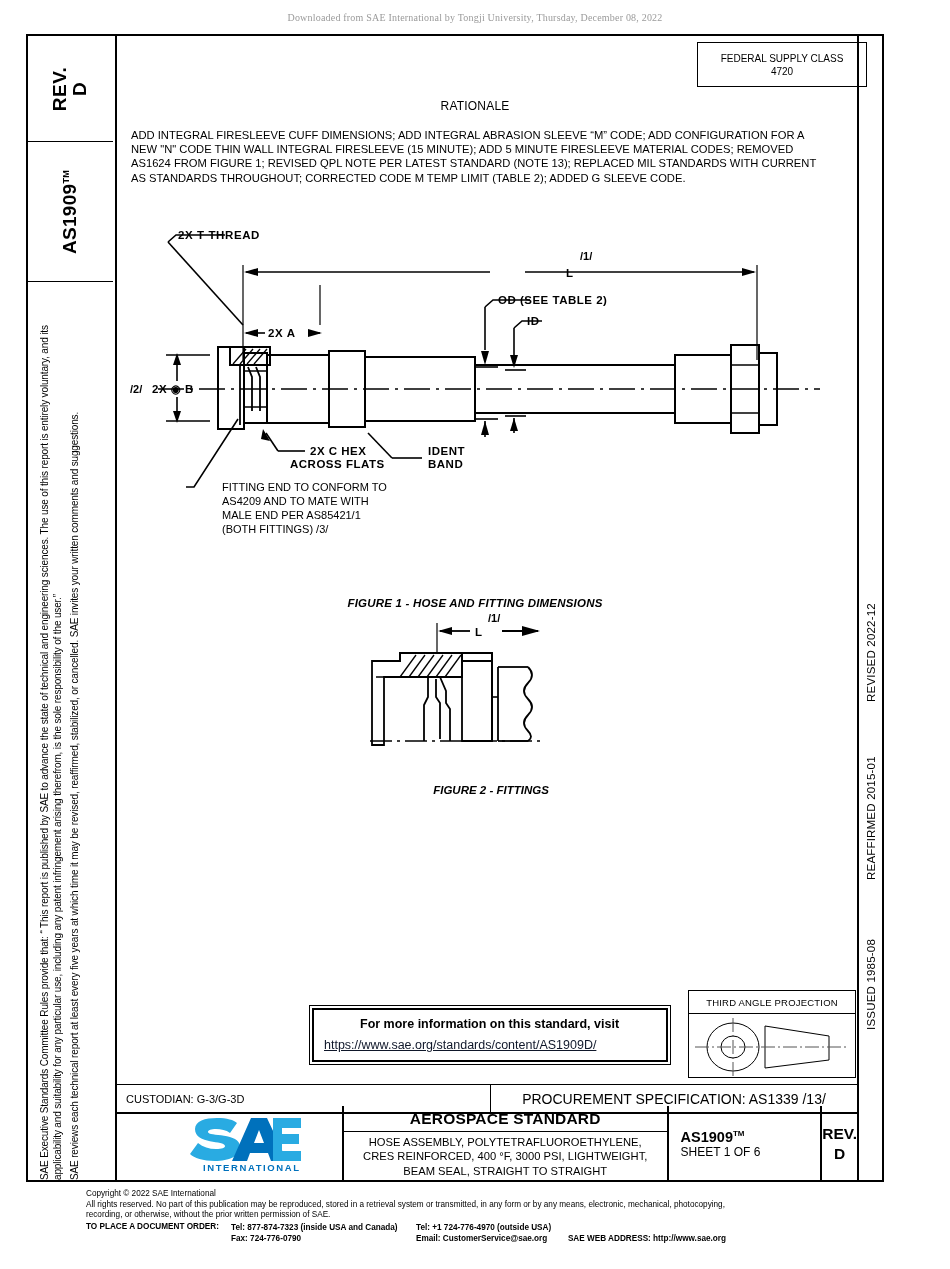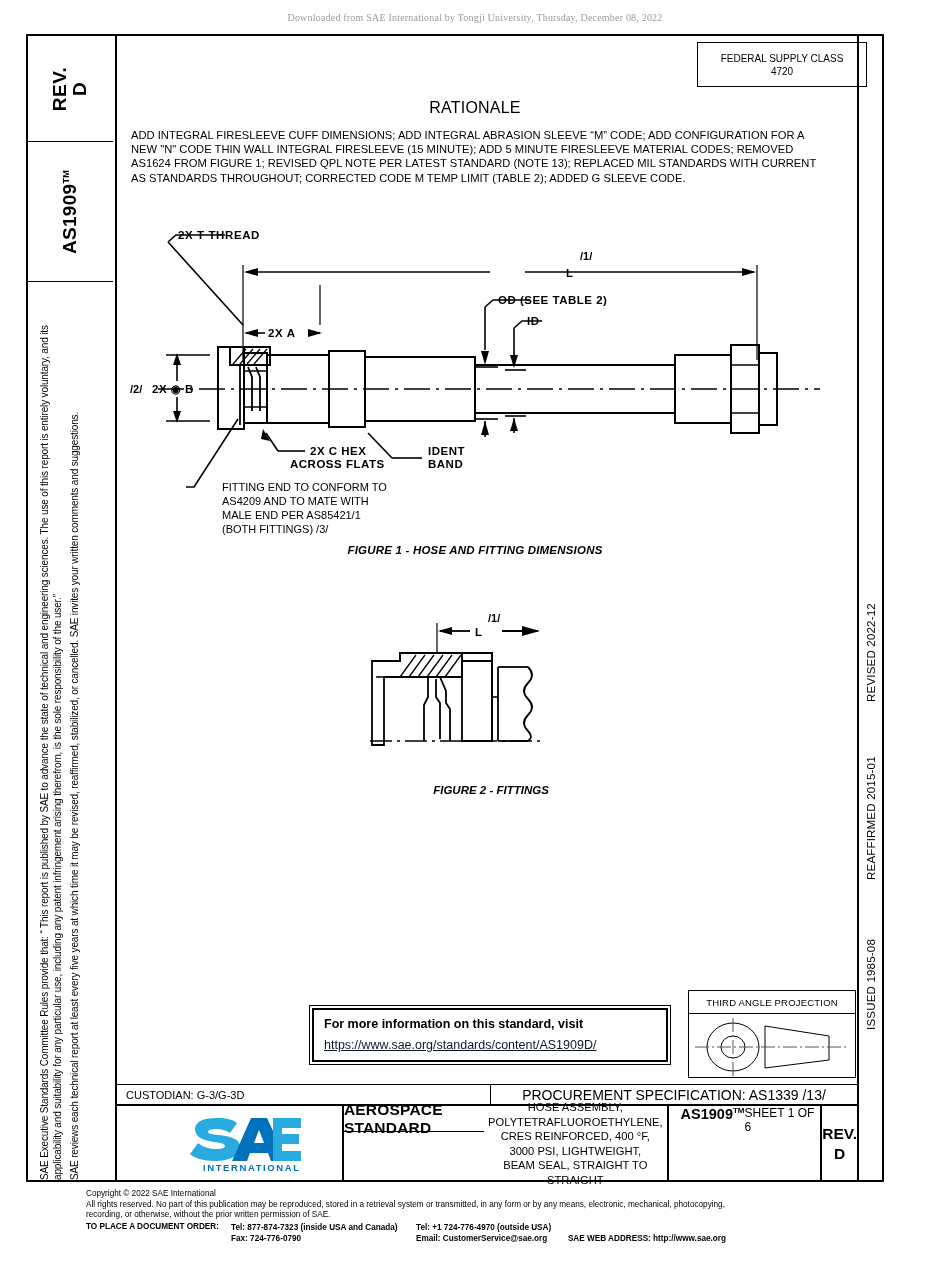--- a/index.html
+++ b/index.html
@@ -179,37 +179,37 @@
     line-height: 1.3;
   }
 
   
   .rationale-title {
     position: absolute;
     left: 0;
     top: 99px;
     width: 950px;
     text-align: center;
-    font-size: 16px;
+    font-size: 12px;
     letter-spacing: 0.2px;
   }
   .rationale-body {
     position: absolute;
     left: 131px;
     top: 128px;
     width: 700px;
     font-size: 11.2px;
     line-height: 14.2px;
     text-align: left;
   }
 
   
   .fig1-caption {
     position: absolute;
-    left: 0; top: 544px;
+    left: 0; top: 597px;
     width: 950px;
     text-align: center;
     font-size: 11.5px;
     font-weight: bold;
     font-style: italic;
     letter-spacing: 0.2px;
   }
   .fig2-caption {
     position: absolute;
     left: 16px; top: 783px;
@@ -247,20 +247,21 @@
     border: 2px solid #000;
     box-sizing: border-box;
     padding: 7px 10px;
     outline: 1px solid #000;
     outline-offset: 2px;
   }
   .info-box .line1 {
     font-size: 12.5px;
     font-weight: bold;
     margin-bottom: 4px;
+    margin-left: 36px;
   }
   .info-box .line2 a {
     font-size: 12.5px;
     color: #0f172a;
     text-decoration: underline;
   }
 
   
   .tap-box {
     position: absolute;
@@ -280,21 +281,21 @@
     font-size: 9.5px;
     letter-spacing: 0.2px;
   }
 
   
   .custodian-row {
     position: absolute;
     left: 116px;
     top: 1084px;
     width: 741px;
-    height: 22px;
+    height: 30px;
     border-top: 1px solid #000;
     border-bottom: 2px solid #000;
     box-sizing: border-box;
     display: flex;
   }
   .custodian-left {
     width: 375px;
     border-right: 1px solid #000;
     box-sizing: border-box;
     display: flex;
@@ -327,21 +328,21 @@
     display: flex;
     align-items: center;
     justify-content: center;
     margin-left: 39px;
   }
   .tb-mid {
     width: 330px;
     border-right: 2px solid #000;
     box-sizing: border-box;
     display: flex;
-    flex-direction: row;
+    flex-direction: column;
   }
   .tb-mid-top {
     height: 25px;
     border-bottom: 1px solid #000;
     display: flex;
     align-items: center;
     justify-content: center;
     font-size: 15.5px;
     font-weight: bold;
     letter-spacing: 0.2px;
@@ -354,21 +355,21 @@
     text-align: center;
     font-size: 11.2px;
     line-height: 14.5px;
     padding: 2px 4px;
   }
   .tb-num {
     width: 156px;
     border-right: 2px solid #000;
     box-sizing: border-box;
     display: flex;
-    flex-direction: row;
+    flex-direction: column;
     justify-content: center;
     padding-left: 12px;
     gap: 0;
   }
   .tb-num .n1 {
     font-size: 14.5px;
     font-weight: bold;
   }
   .tb-num .n1 sup {
     font-size: 8px;

